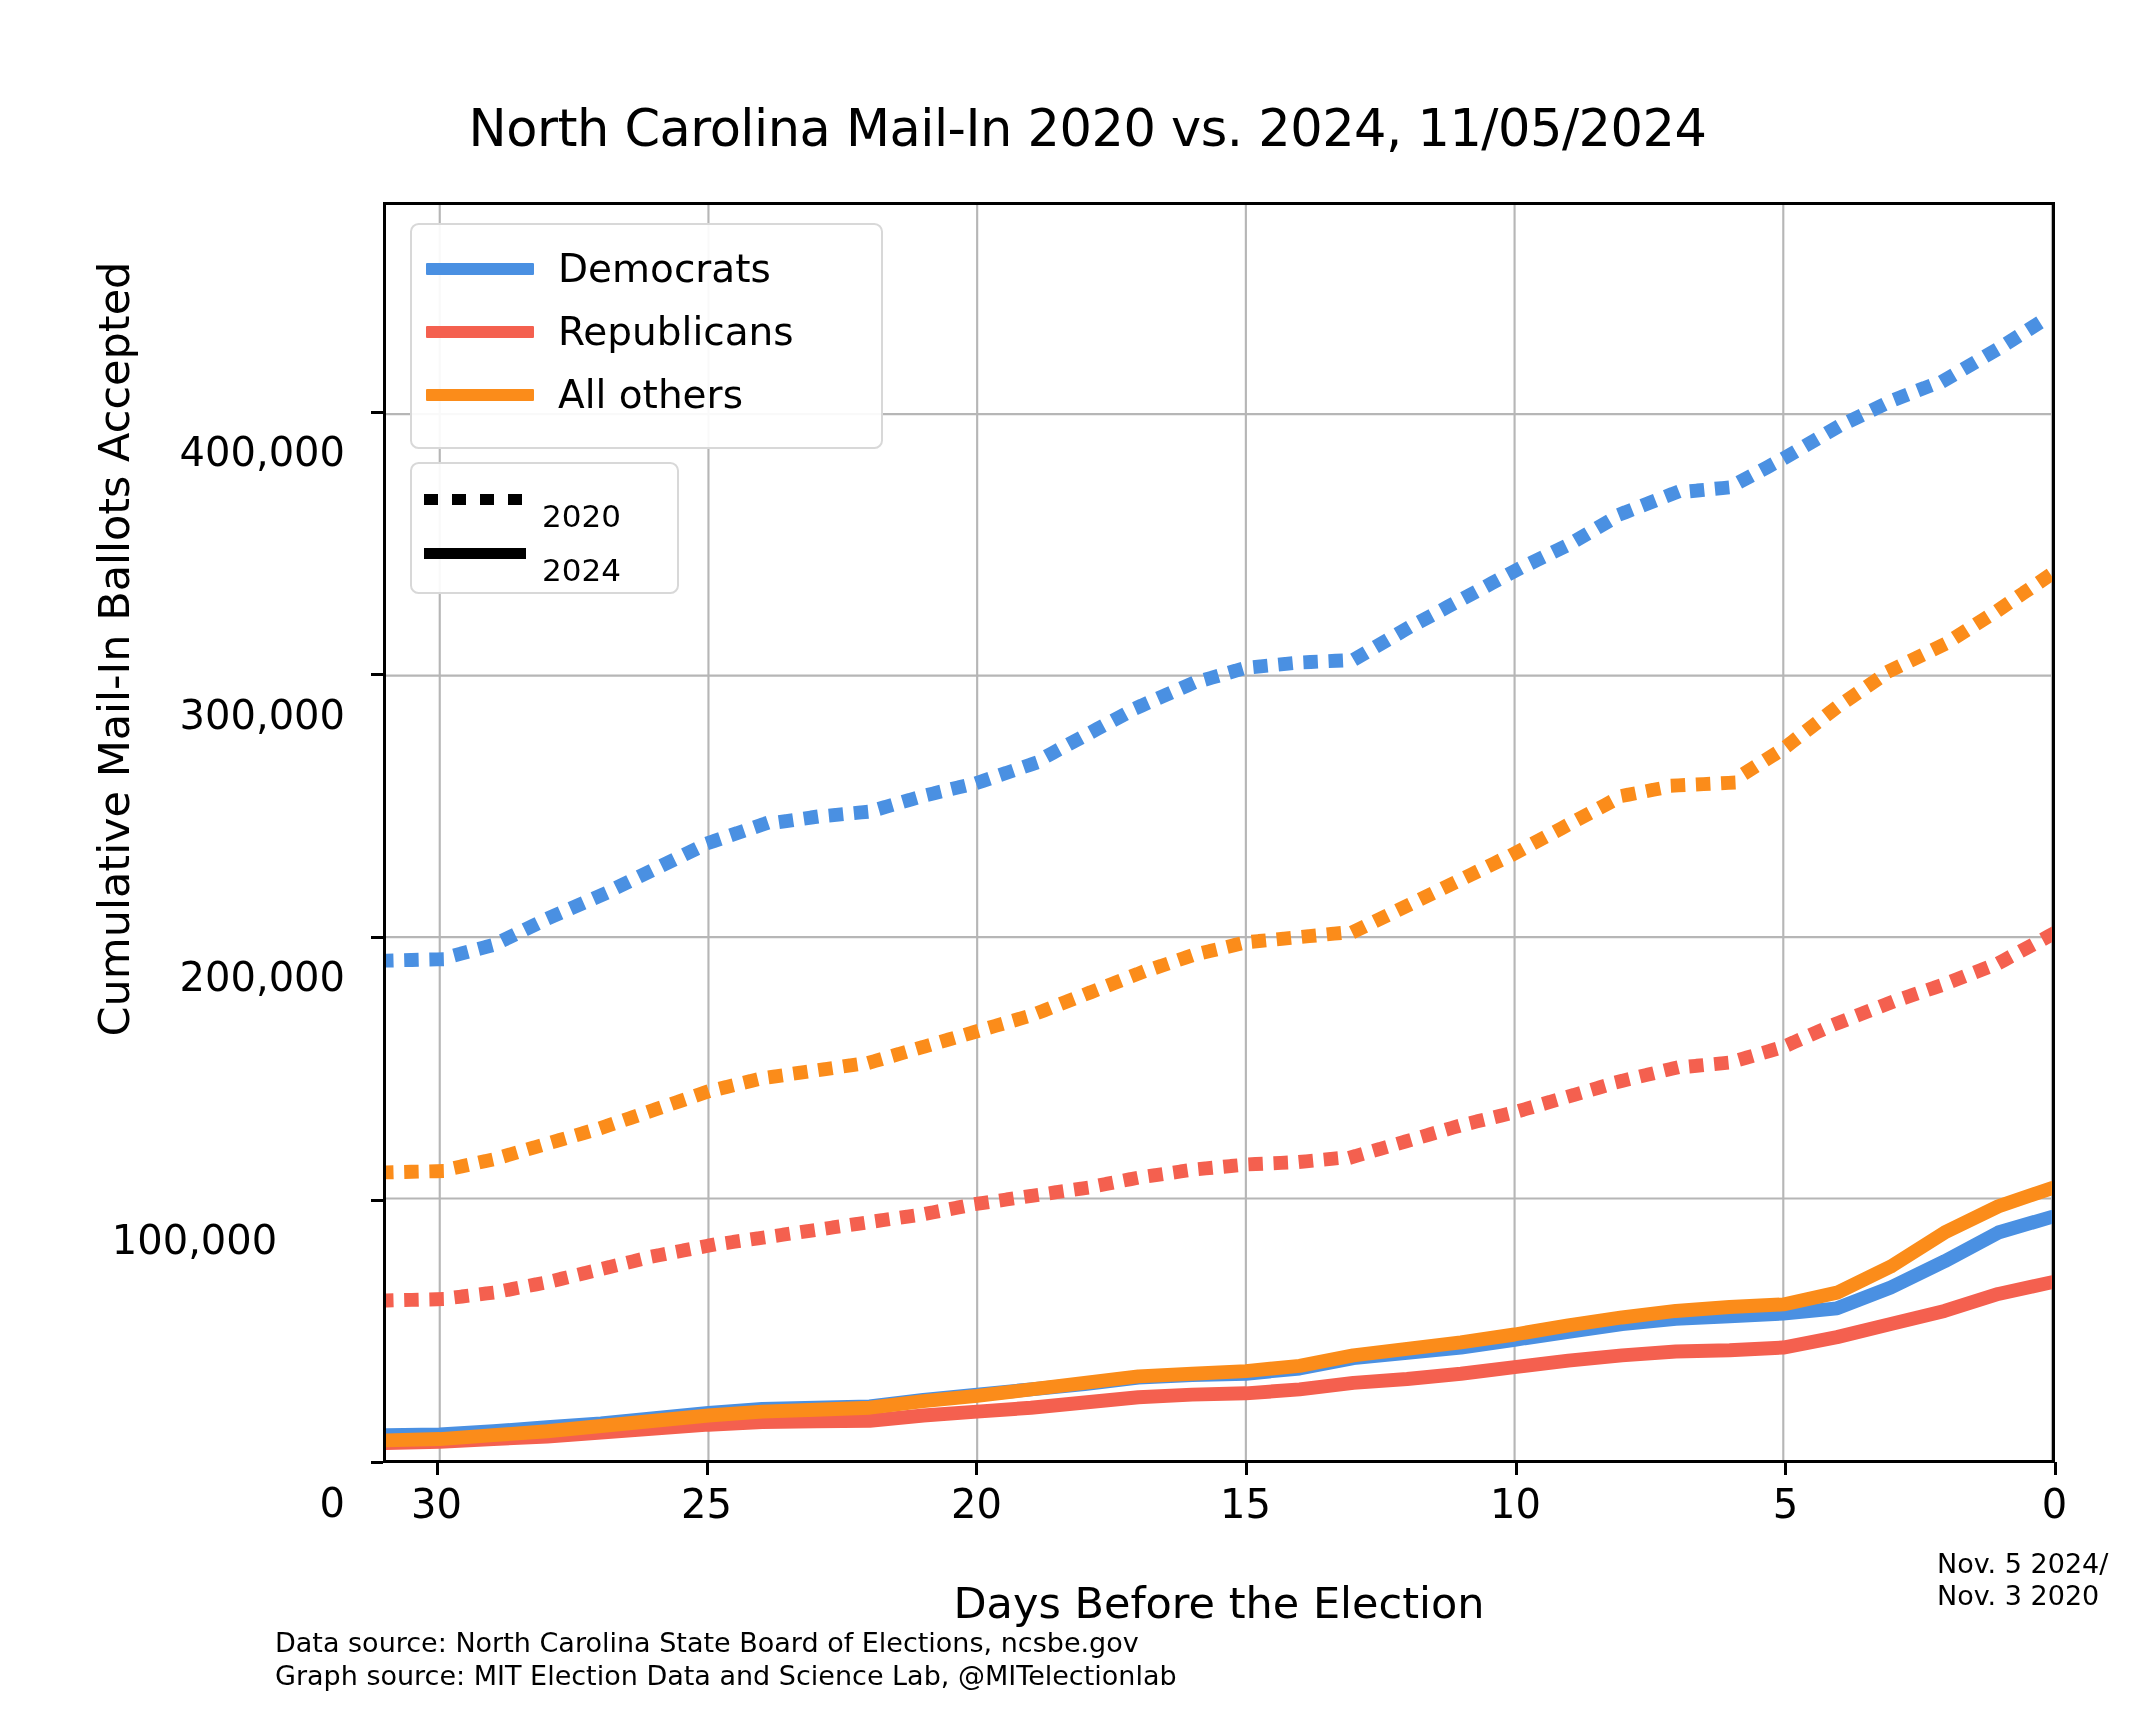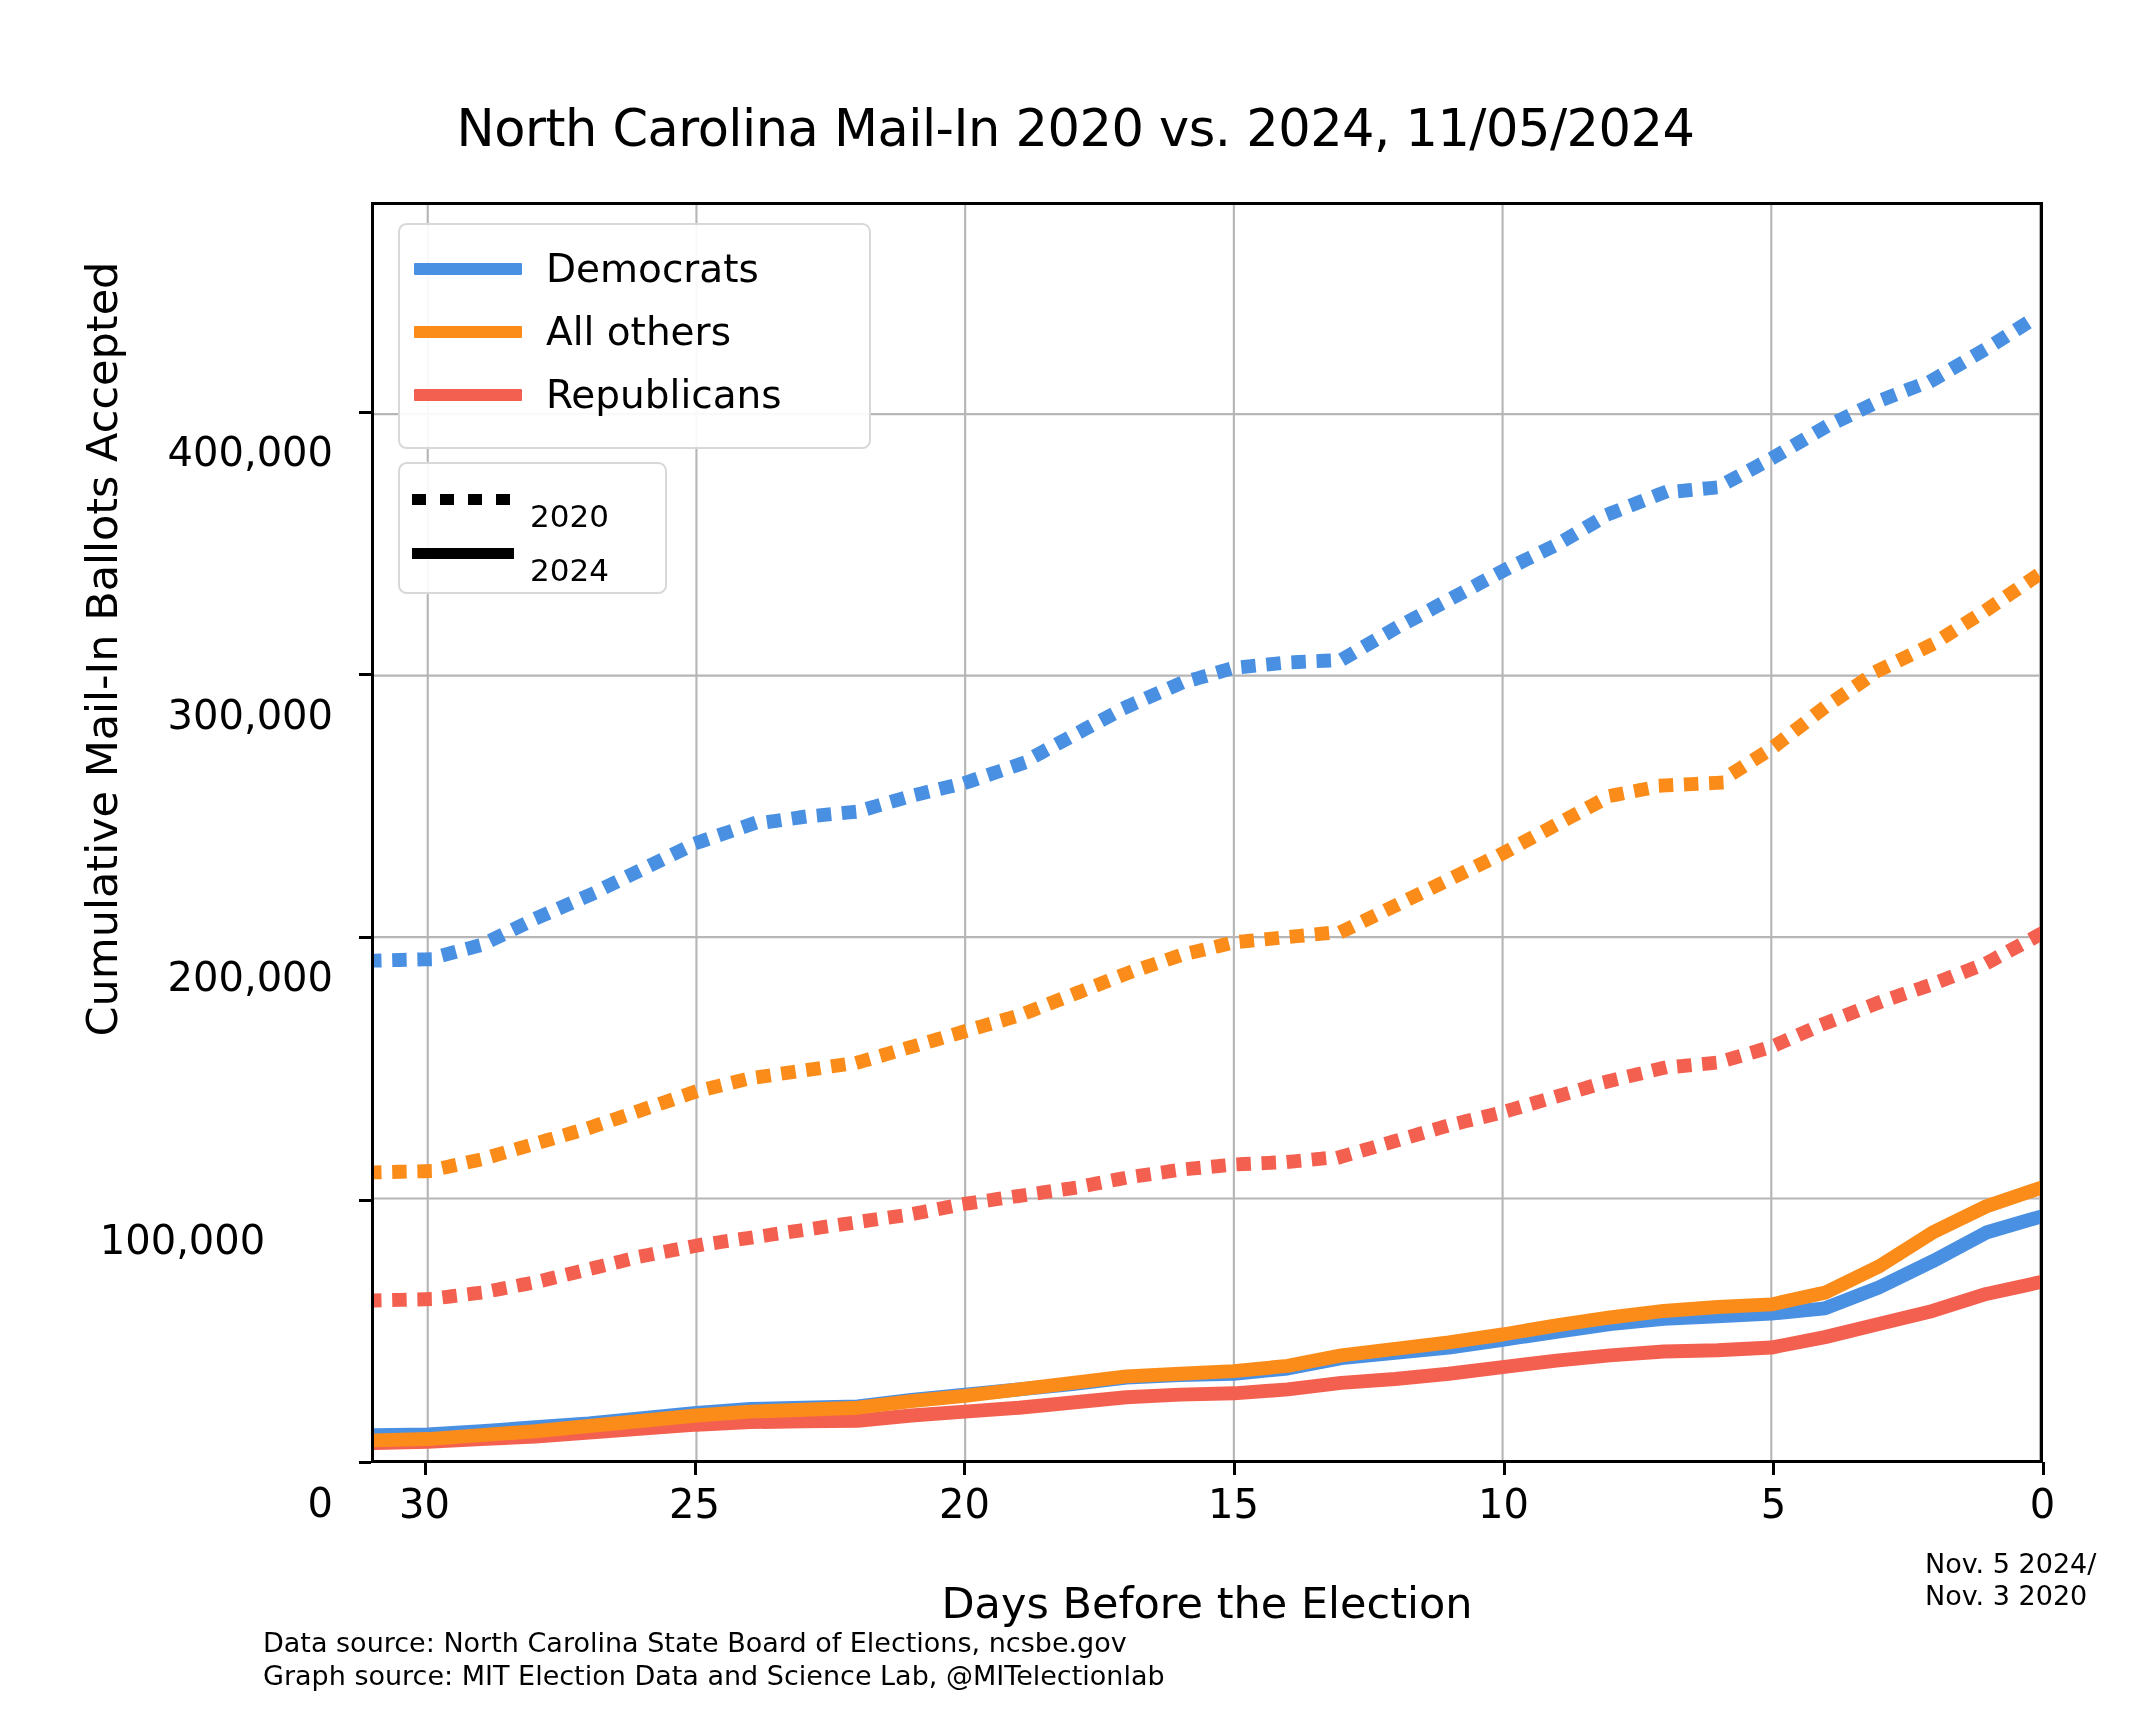--- a/index.html
+++ b/index.html
@@ -12,21 +12,21 @@
     height: 1721px;
     font-family: "DejaVu Sans", sans-serif;
     color: #000000;
     overflow: hidden;
     position: relative;
   }
 
   
   #figure {
     position: absolute;
-    left: 0; top: 0;
+    left: 12px; top: 0;
     width: 1833px;
     height: 1721px;
   }
 
   
   #chart-title {
     position: absolute;
     left: 0;
     top: 99px;
     width: 2151px;
@@ -267,26 +267,26 @@
         </g>
     </svg>
   </div>
 
   <div class="legend-box" id="legend-color">
     <div class="legend-row">
       <span class="legend-swatch" style="background: rgb(74, 144, 226);"></span>
       <span class="legend-label">Democrats</span>
     </div>
     <div class="legend-row">
+      <span class="legend-swatch" style="background: rgb(244, 96, 79);"></span>
+      <span class="legend-label">Republicans</span>
+    </div>
+    <div class="legend-row">
       <span class="legend-swatch" style="background: rgb(251, 140, 26);"></span>
       <span class="legend-label">All others</span>
-    </div>
-    <div class="legend-row">
-      <span class="legend-swatch" style="background: rgb(244, 96, 79);"></span>
-      <span class="legend-label">Republicans</span>
     </div>
   </div>
 
   <div class="legend-box" id="legend-style">
     <div class="legend-row-sm">
       <span class="legend-dotted"></span>
       <span class="legend-label-sm">2020</span>
     </div>
     <div class="legend-row-sm">
       <span class="legend-solid"></span>

